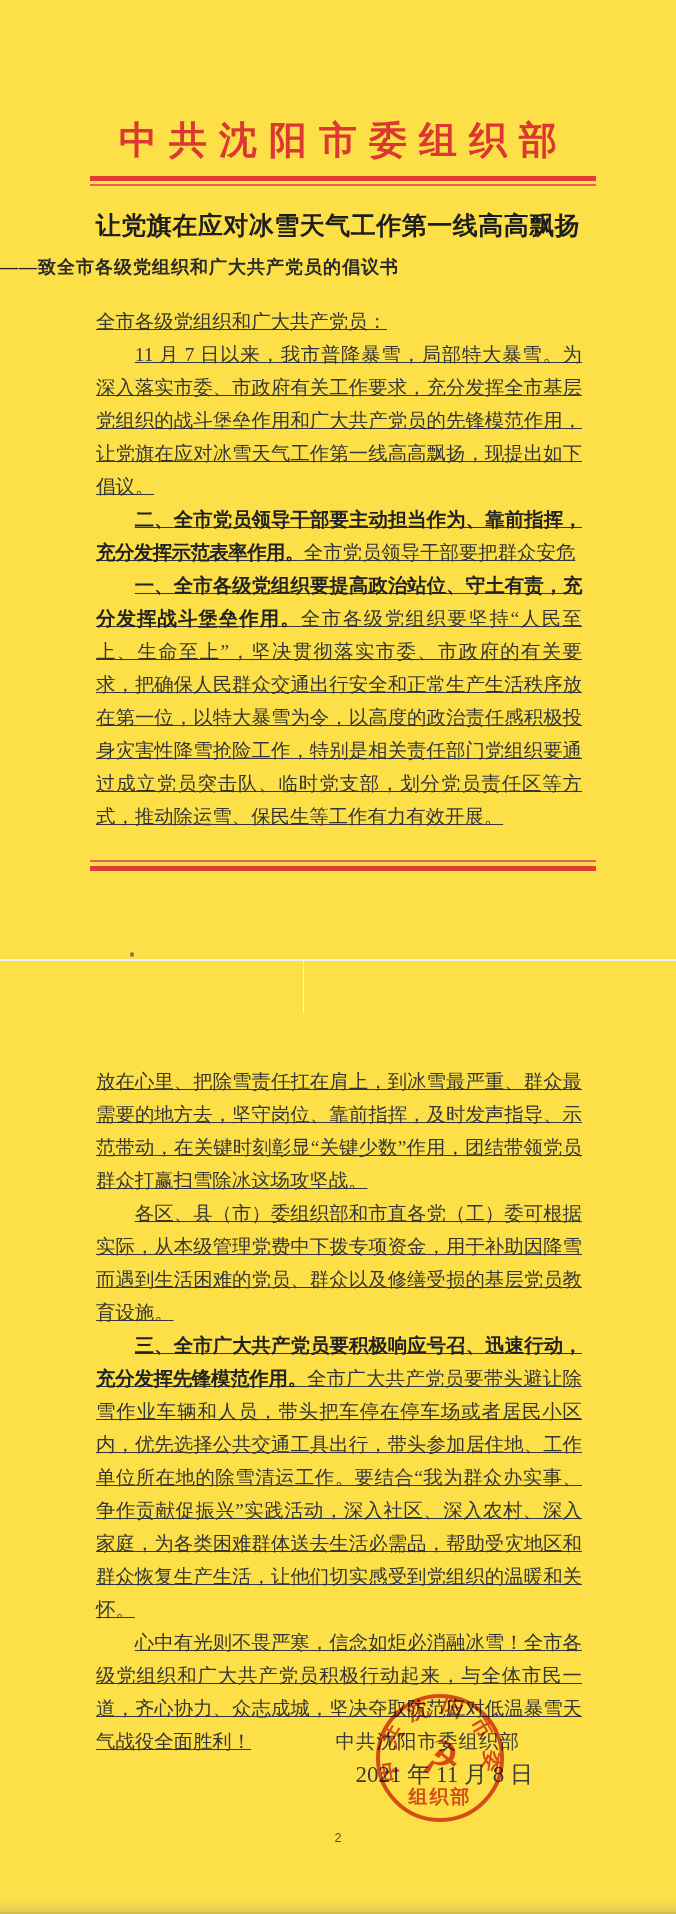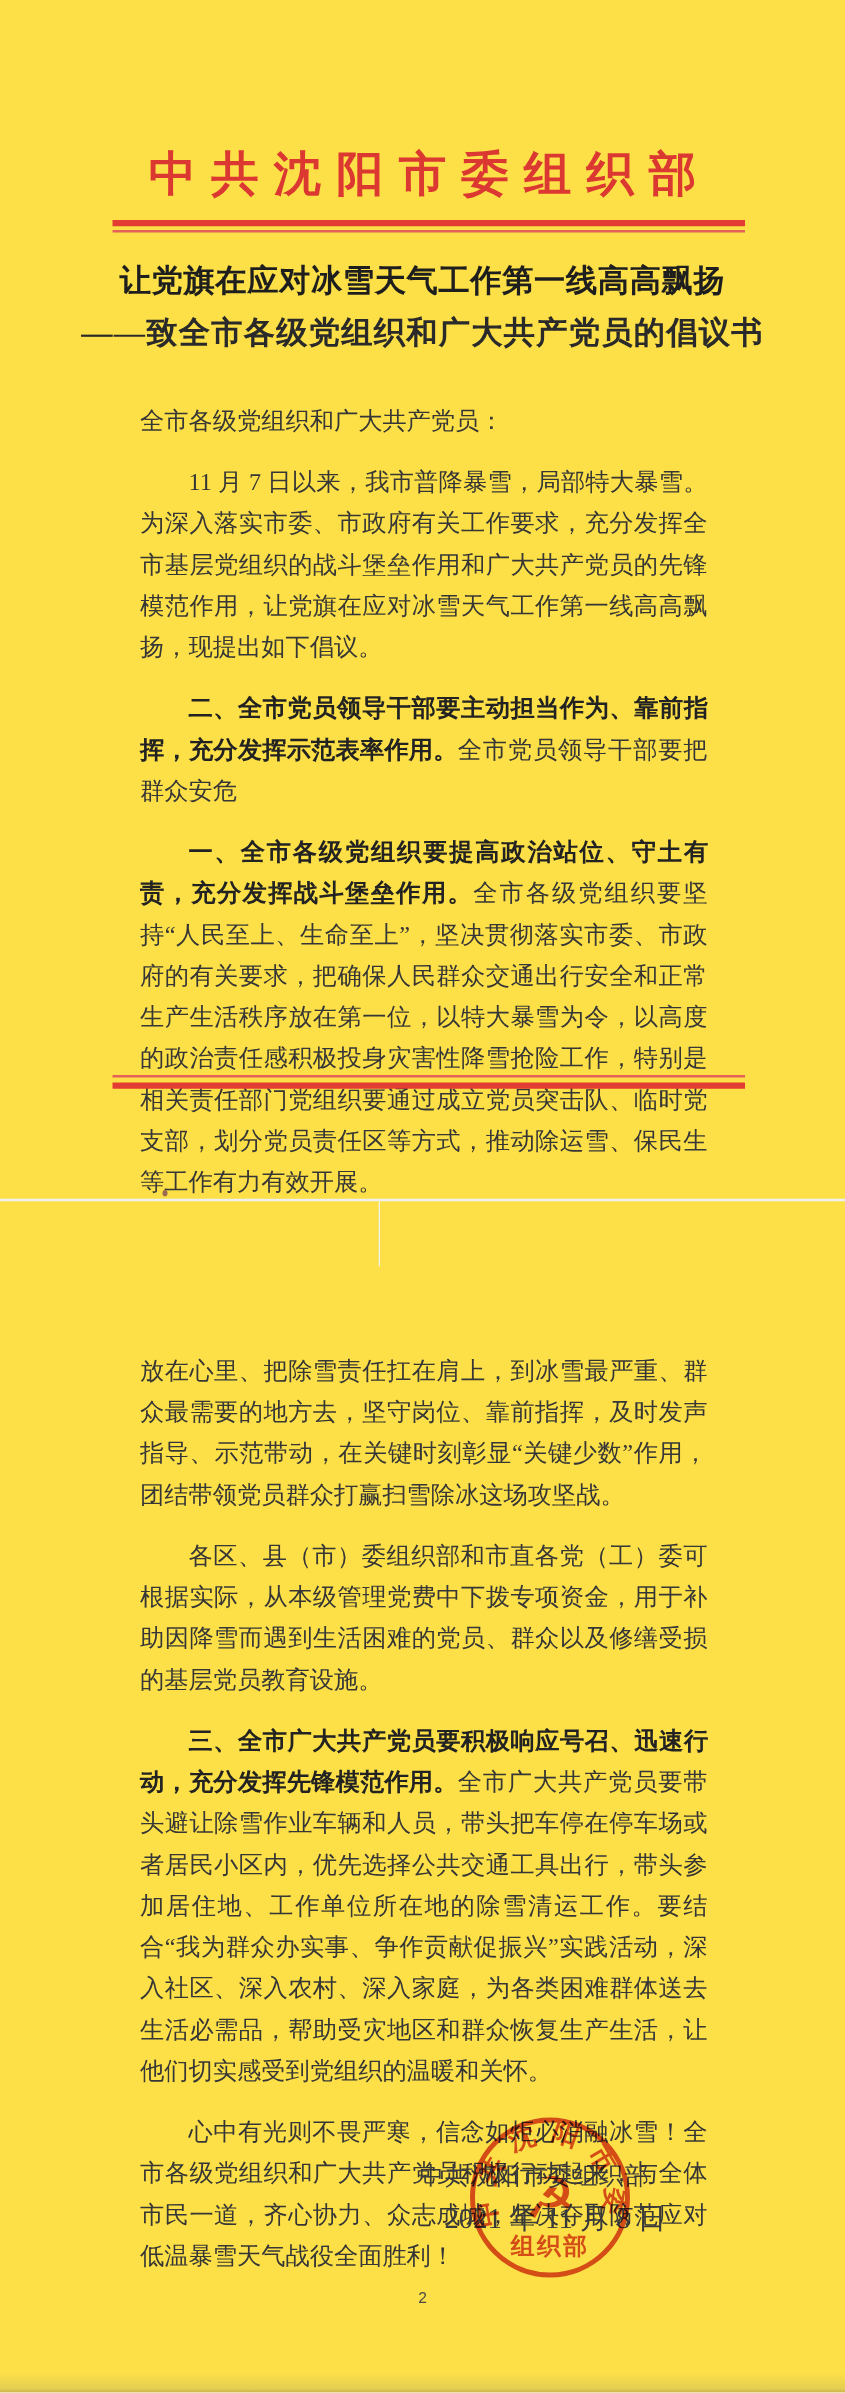--- a/index.html
+++ b/index.html
@@ -14,31 +14,31 @@
     letter-spacing:12px;padding-left:12px;white-space:nowrap;
   }
   .rule{position:absolute;left:90px;width:506px;}
   .rule-head{top:176px;height:3px;border-top:5px solid #e23c33;border-bottom:2px solid #e56059;background:transparent;}
   .rule-foot{top:860px;height:4px;border-top:2px solid #e56059;border-bottom:5px solid #e23c33;background:transparent;}
   .doc-title{
     position:absolute;top:206px;left:0;right:0;text-align:center;
     font-size:25px;line-height:40px;font-weight:bold;color:#1e1e1e;letter-spacing:.5px;
   }
   .doc-subtitle{
-    position:absolute;top:252px;left:0;right:0;text-align:center;
-    font-size:25px;line-height:30px;font-weight:600;color:#2a2a2a;letter-spacing:1px;
+    position:absolute;top:252px;left:0;right:0;text-align:left;
+    font-size:18px;line-height:30px;font-weight:600;color:#2a2a2a;letter-spacing:1px;
   }
   .body-block{
     position:absolute;left:96px;width:486px;
     font-size:19.4px;line-height:33px;text-align:justify;
     text-justify:inter-ideograph;color:#363636;
   }
   .body-1{top:305px;}
   .body-2{top:1065px;}
-  .body-block p{margin:16px;text-indent:2em;}
+  .body-block p{margin:0;text-indent:2em;text-decoration:underline;}
   .body-block p.no-indent{text-indent:0;}
   .lead{font-weight:bold;color:#222;font-family:"Liberation Sans","DejaVu Sans",sans-serif;letter-spacing:-0.5px;}
   .sign-name{
     position:absolute;top:1729px;left:0;width:520px;text-align:right;
     font-size:19.5px;line-height:26px;color:#3a3a3a;letter-spacing:1px;
   }
   .sign-date{
     position:absolute;top:1762px;left:0;width:533px;text-align:right;
     font-size:23px;line-height:26px;color:#3a3a3a;
   }

